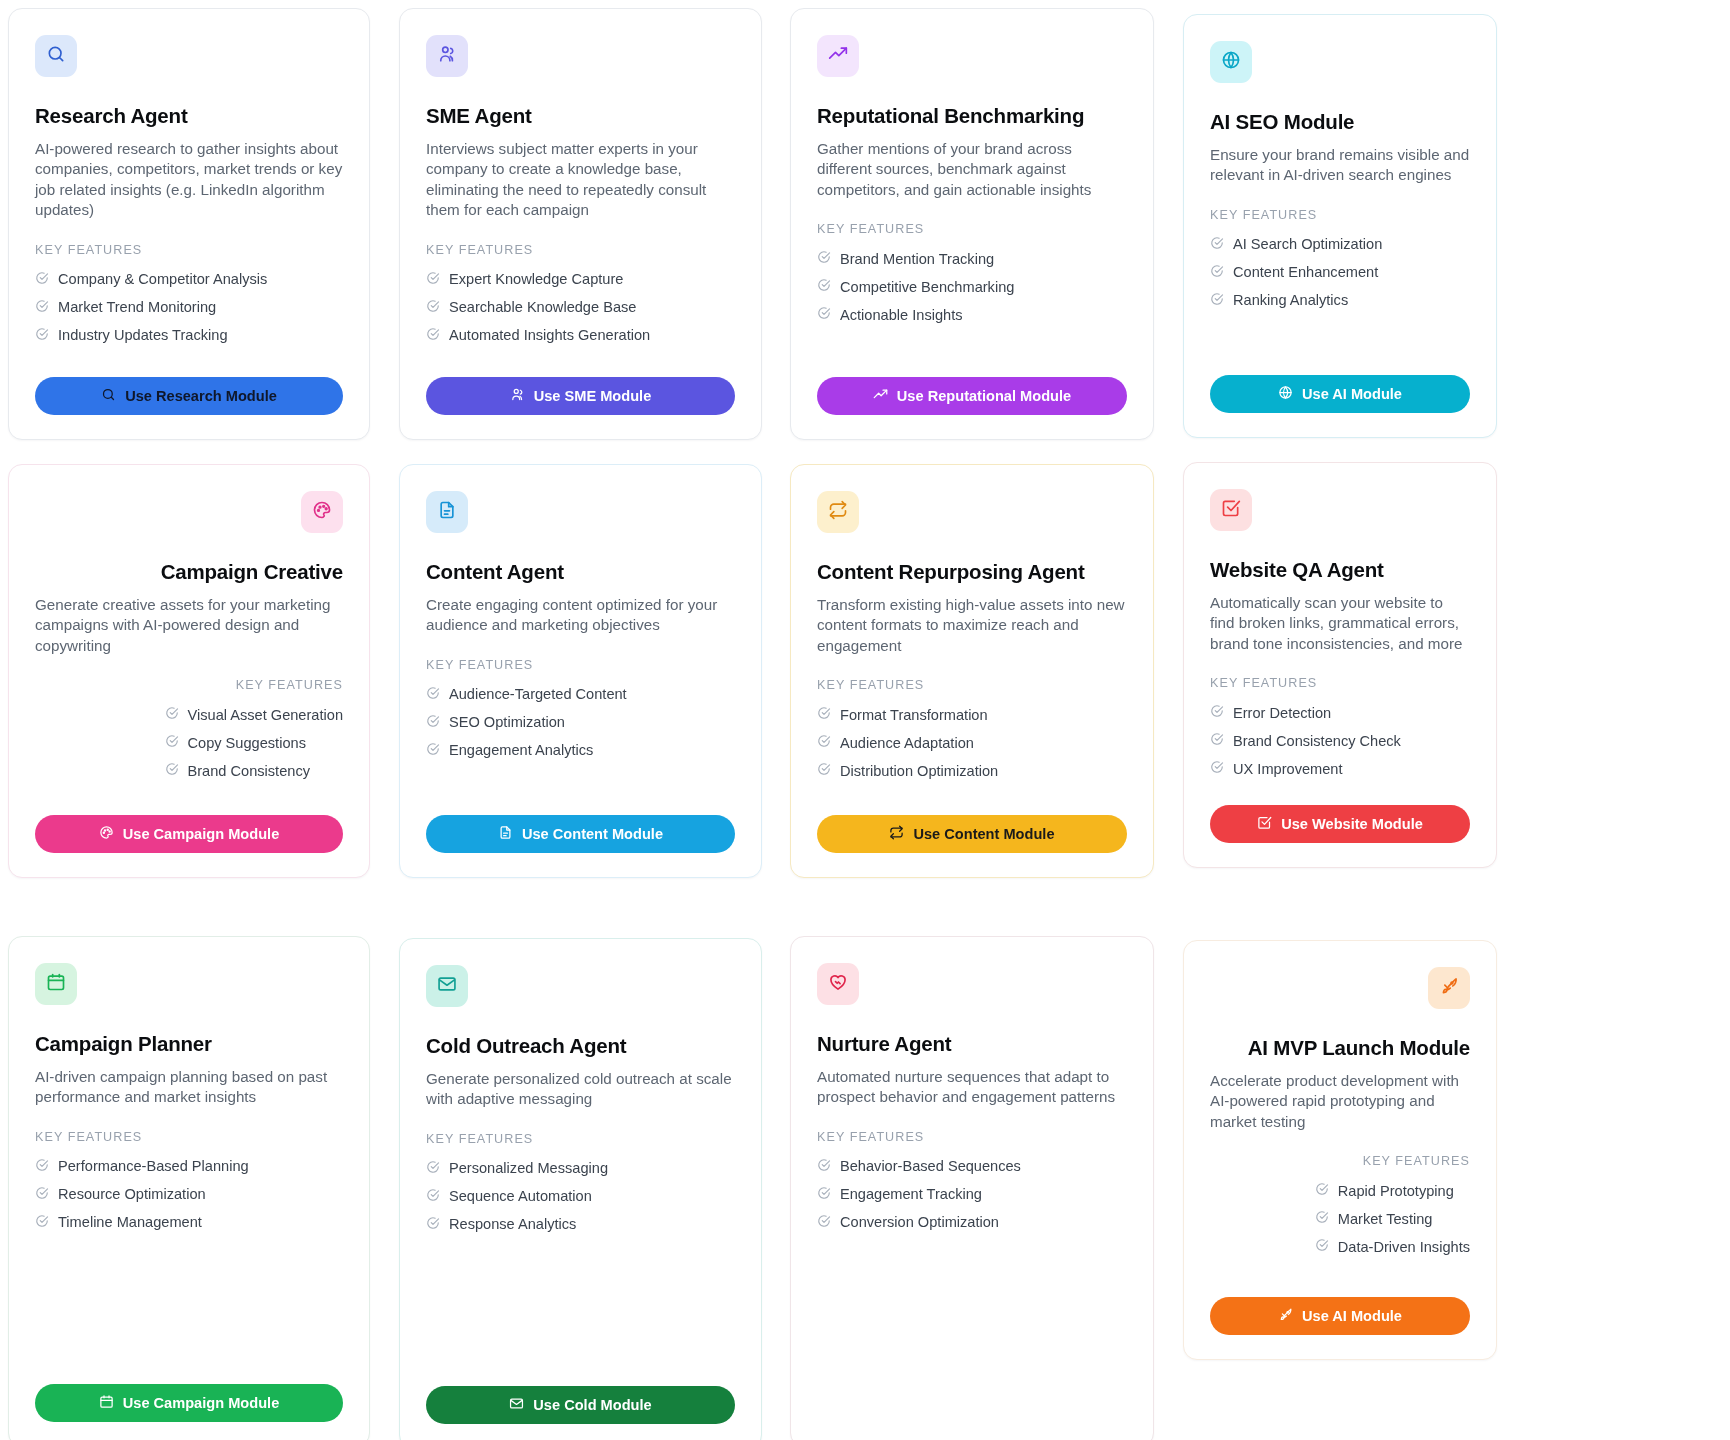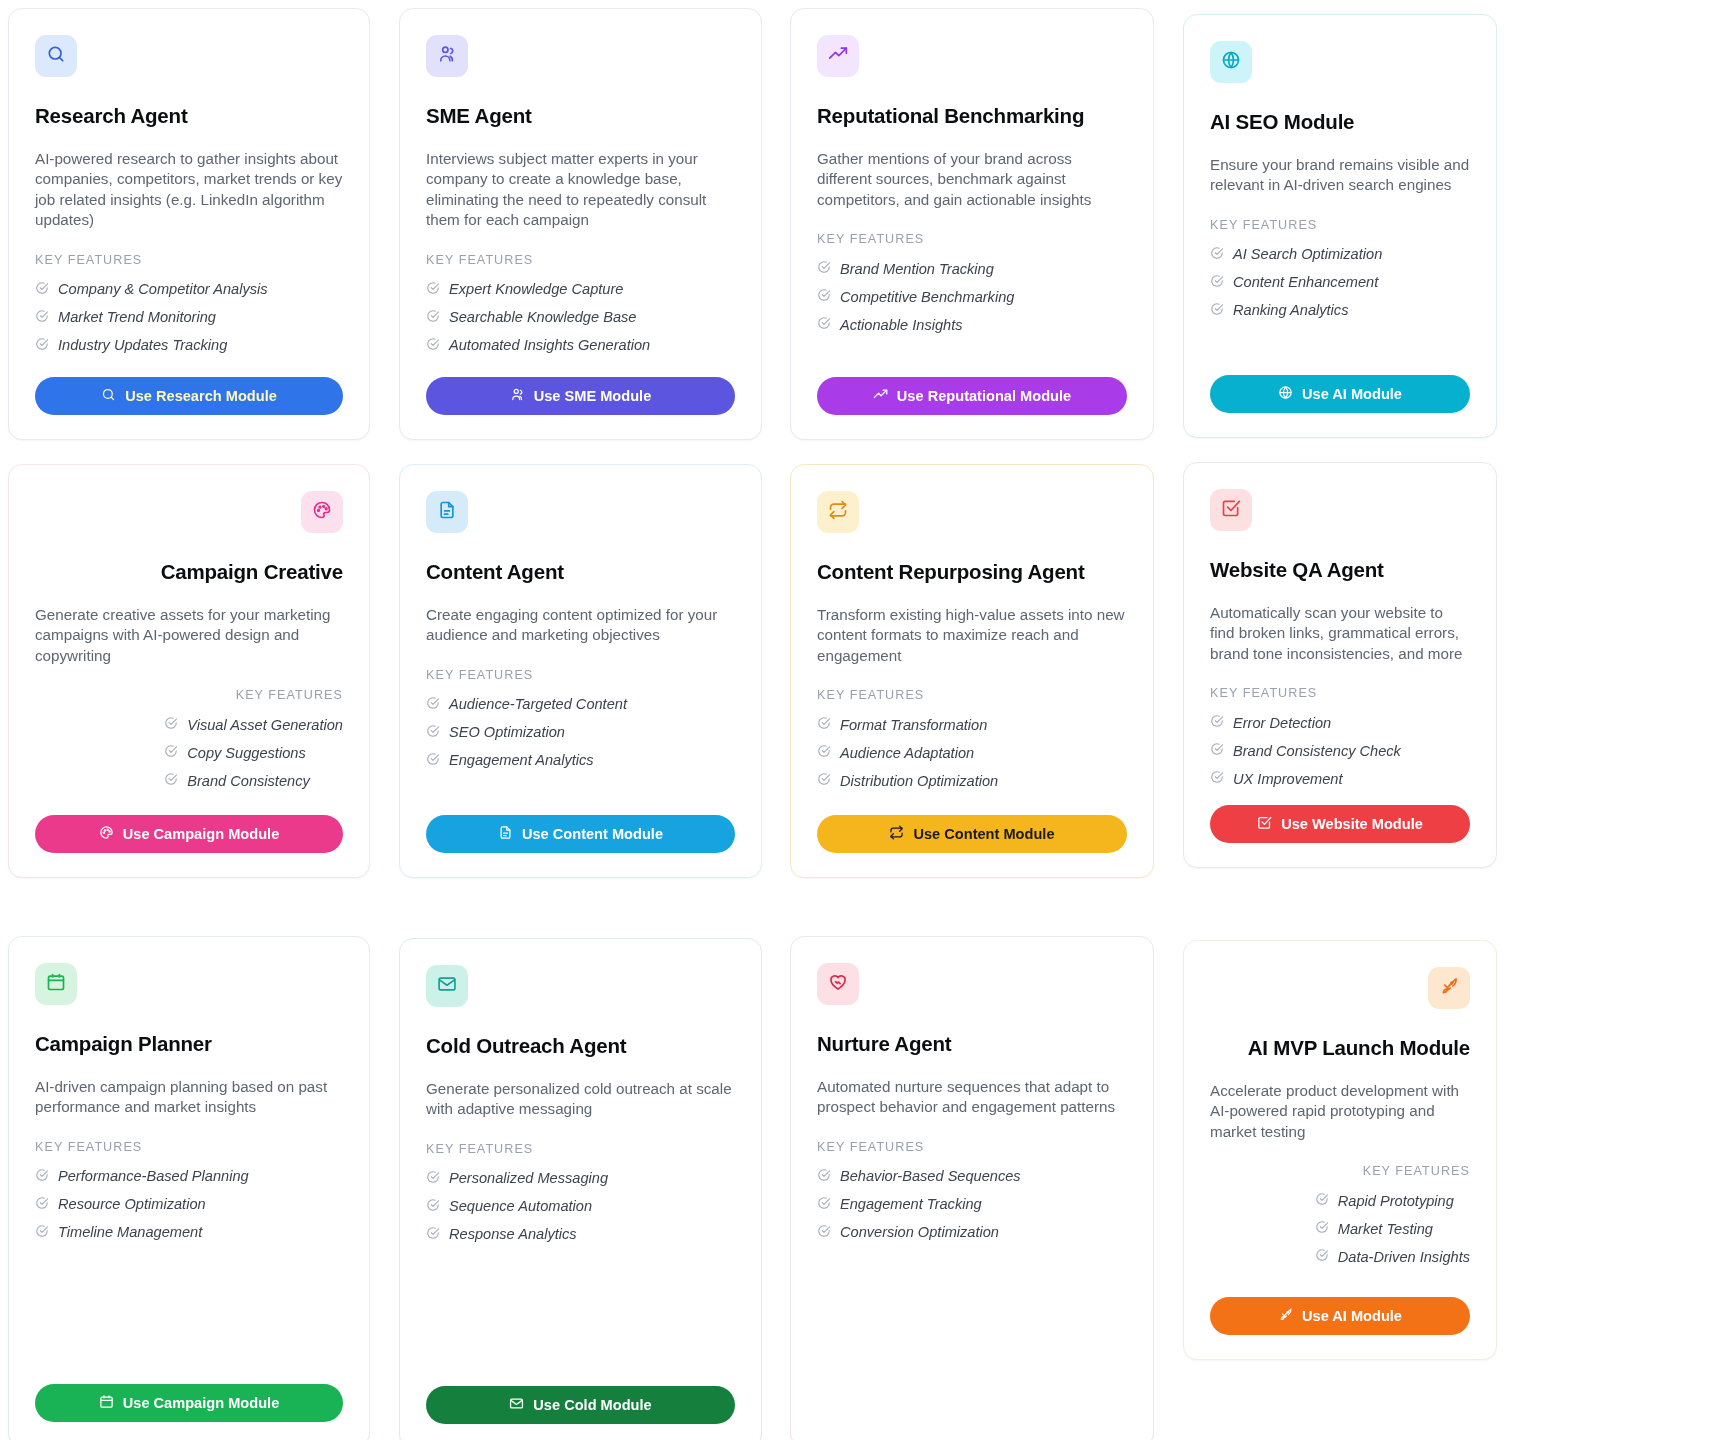--- a/index.html
+++ b/index.html
@@ -53,42 +53,41 @@
 
   .card-title {
     margin-top: 27px;
     font-size: 20.5px;
     font-weight: 700;
     color: #0b0d10;
     letter-spacing: -0.2px;
     line-height: 1.2;
   }
   .card-desc {
-    margin-top: 20px;
+    margin-top: 10px;
     font-size: 15.2px;
     line-height: 20.5px;
     color: #5d6672;
   }
   .kf-label {
     margin-top: 22px;
     font-size: 12.6px;
     letter-spacing: 1.05px;
     color: #98a1ad;
     font-weight: 400;
   }
   .feat-list { margin-top: 9px; list-style: none; }
   .feat {
     display: flex;
     align-items: center;
     gap: 9px;
     font-size: 14.6px;
     color: #3b434e;
     padding: 5px 0;
     line-height: 17px;
-    font-style: italic;
   }
   .feat svg { width: 14px; height: 14px; flex: none; color: #a8b0bb; }
 
   .cta {
     margin-top: auto;
     height: 38px;
     border: none;
     border-radius: 19px;
     color: #fff;
     font-size: 14.6px;
@@ -134,21 +133,21 @@
           <span>Market Trend Monitoring</span>
         </li>
         <li class="feat">
           <span><svg viewBox="0 0 24 24" fill="none" stroke="currentColor" stroke-width="2" stroke-linecap="round" stroke-linejoin="round">
               <path d="M21 11.5V12a9 9 0 1 1-5.3-8.2"></path>
               <polyline points="9,11.5 12,14.5 21.5,5"></polyline>
             </svg></span>
           <span>Industry Updates Tracking</span>
         </li>
       </ul>
-      <button class="cta" style="background:#2f74e8;color:#fef9c3">
+      <button class="cta" style="background:#2f74e8;color:#0f172a">
         <span><svg viewBox="0 0 24 24" fill="none" stroke="currentColor" stroke-width="2" stroke-linecap="round" stroke-linejoin="round">
             <circle cx="11" cy="11" r="7"></circle>
             <path d="M20 20l-3.5-3.5"></path>
           </svg></span>
         <span>Use Research Module</span>
       </button>
     </div>
     <div class="card r1 c2" style="border-color: rgb(231, 234, 238);">
       <div class="icon-tile" style="background:#e2e1fb;color:#5b55e0">
         <span><svg viewBox="0 0 24 24" fill="none" stroke="currentColor" stroke-width="2" stroke-linecap="round" stroke-linejoin="round">

